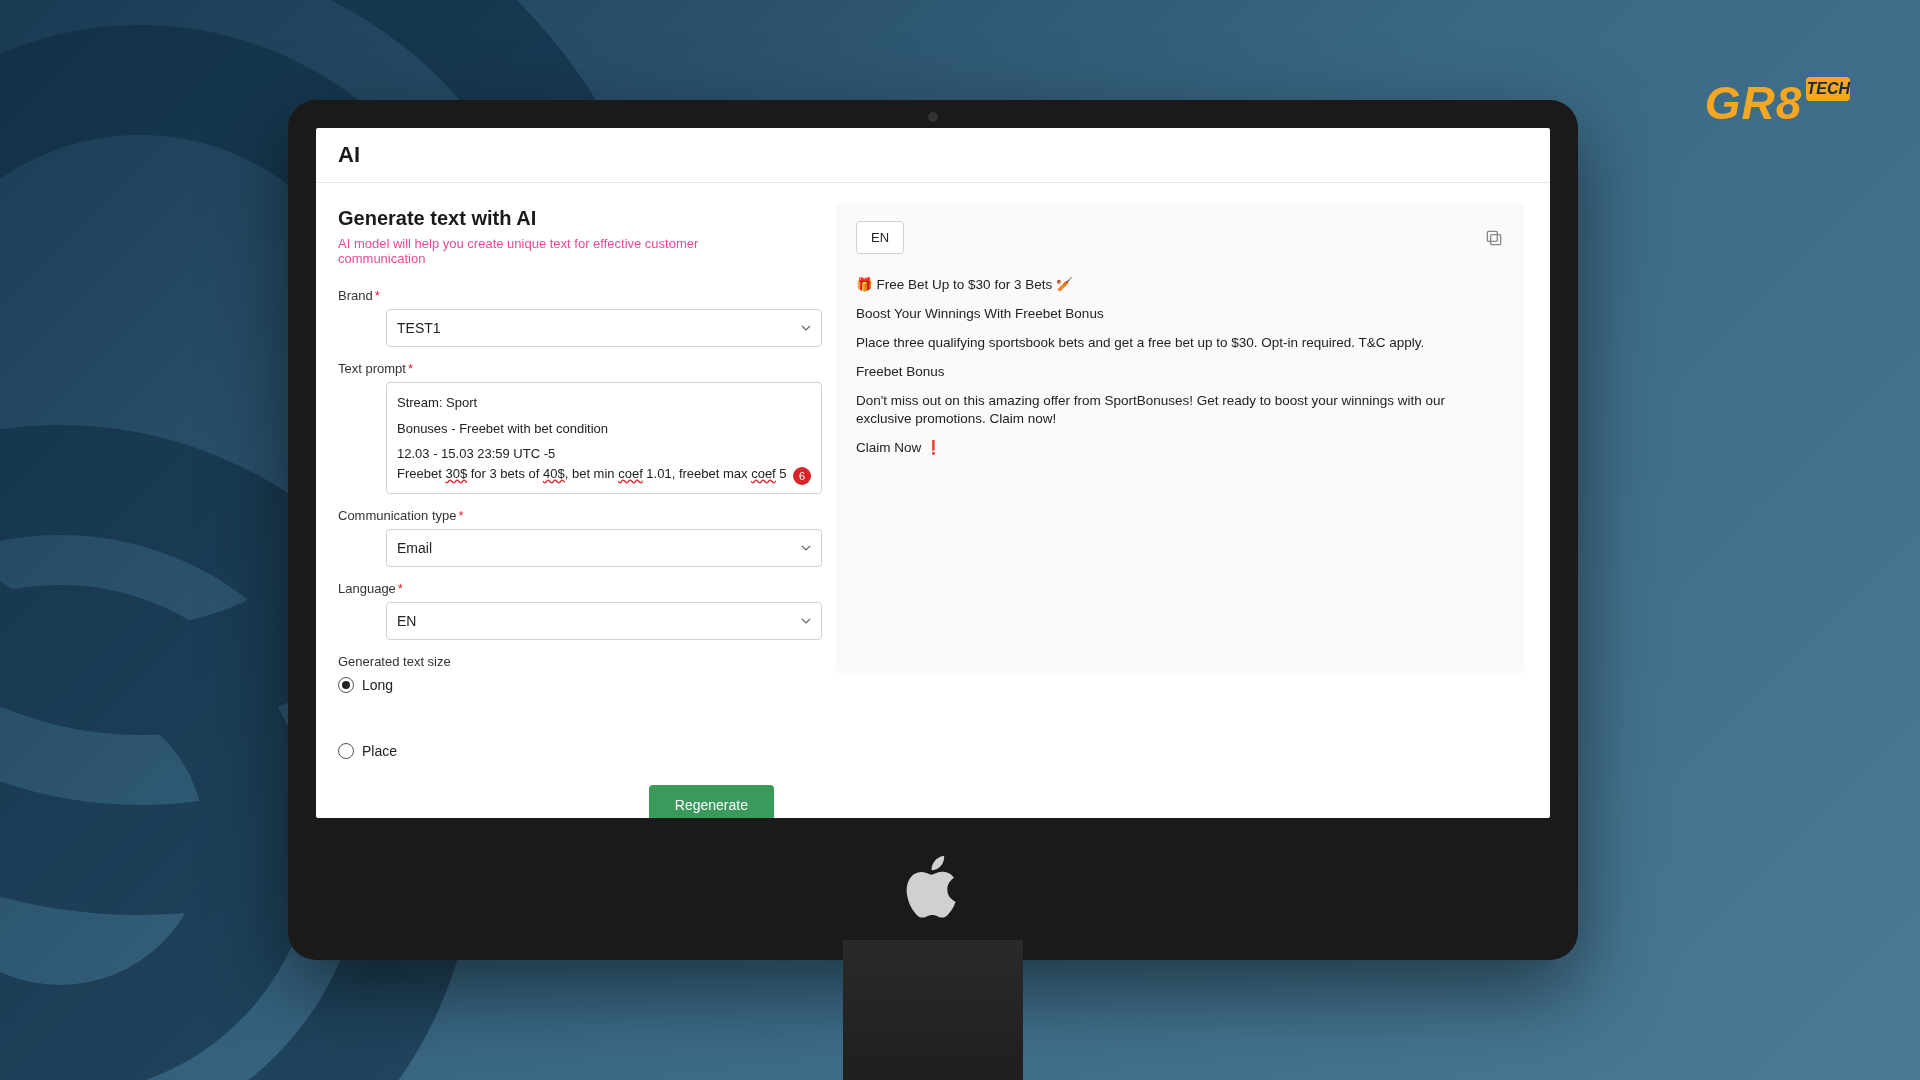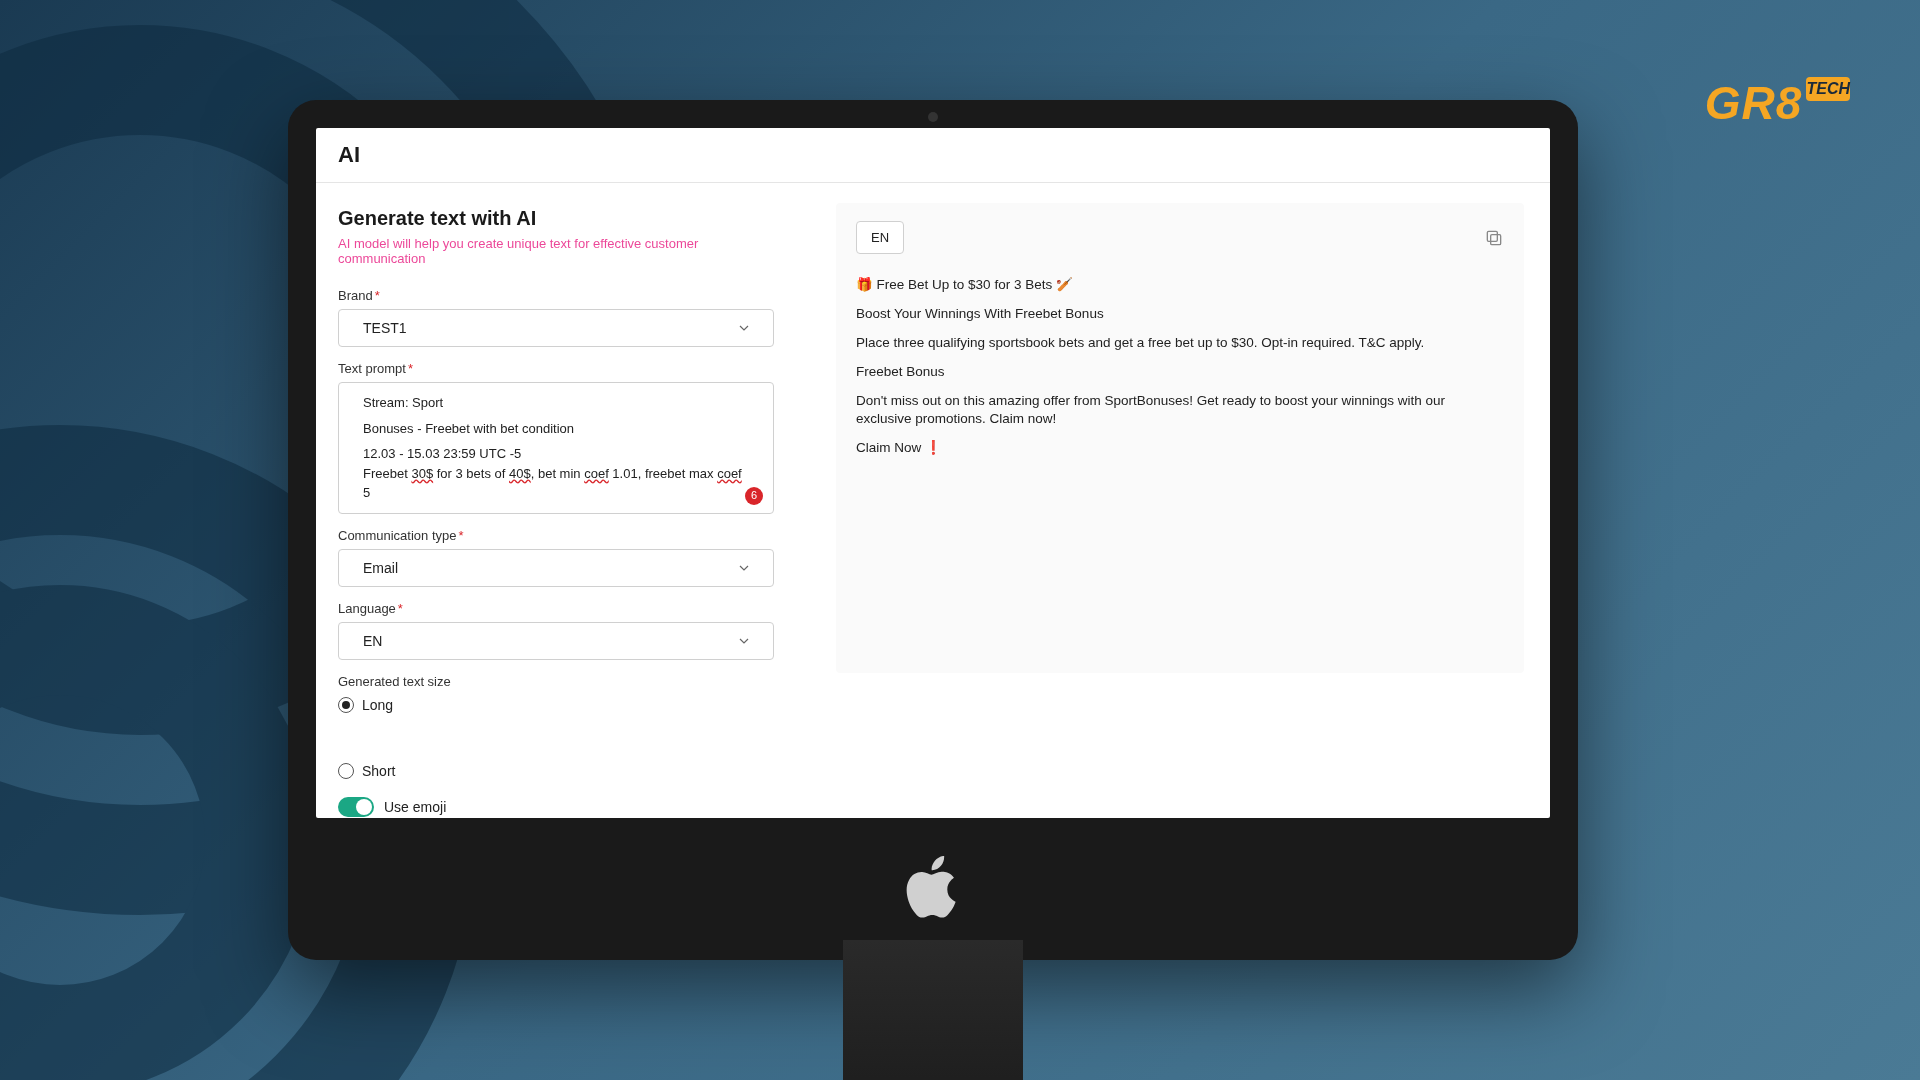--- a/index.html
+++ b/index.html
@@ -65,22 +65,23 @@
 
 .section-title { font-size: 20px; font-weight: 700; color: #1a1a1a; margin-bottom: 6px; }
 .section-sub { font-size: 13px; color: #ec4899; margin-bottom: 22px; }
 
 .field { margin-bottom: 14px; }
 .field-label { font-size: 13px; color: #333; margin-bottom: 6px; display: block; }
 .req { color: #d9252a; margin-left: 2px; }
 
 .select, .textarea {
   width: 100%; border: 1px solid #d0d0d0; border-radius: 4px;
-  padding: 10px 24px; font-size: 14px; color: #222; background: #fff;
+  padding: 10px 10px; font-size: 14px; color: #222; background: #fff;
   position: relative;
+  margin-left: 48px;
 }
 .select { display: flex; justify-content: space-between; align-items: center; cursor: pointer; }
 .chev { width: 10px; height: 10px; }
 
 .textarea {
   min-height: 96px; font-size: 13px; line-height: 1.5;
   position: relative;
 }
 .textarea .err-underline {
   text-decoration: underline; text-decoration-color: #d9252a; text-decoration-style: wavy;
@@ -213,29 +214,25 @@
 
         <div class="field">
           <label class="field-label">Generated text size</label>
           <div class="radio-row">
             <div class="radio-item">
               <span class="radio-dot on"></span>
               <span>Long</span>
             </div>
             <div class="radio-item">
               <span class="radio-dot"></span>
-              <span>Short</span>
+              <span>Place</span>
             </div>
           </div>
         </div>
 
-        <div class="toggle-row">
-          <div class="toggle"></div>
-          <span>Use emoji</span>
-        </div>
 
         <div class="btn-row">
           <button class="btn-primary">Regenerate</button>
         </div>
       </div>
 
       <div class="right-col">
         <div class="output-card">
           <div class="output-head">
             <div class="lang-chip">EN</div>

